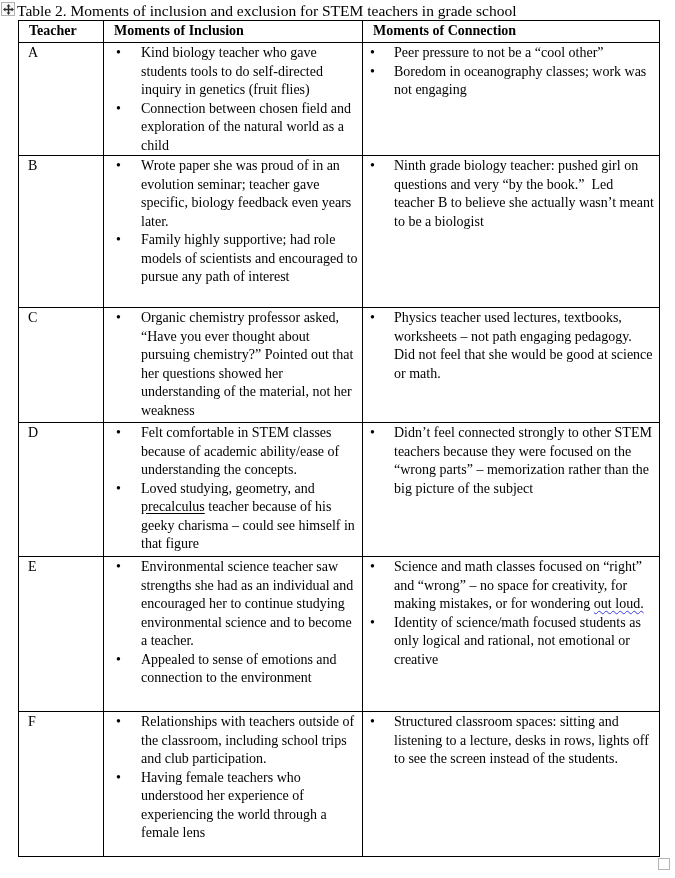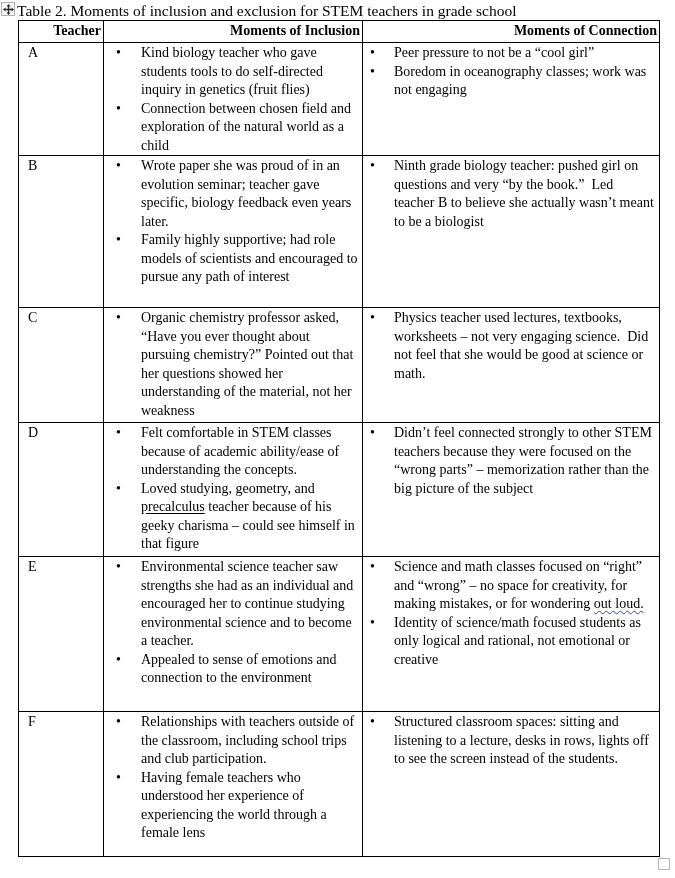--- a/index.html
+++ b/index.html
@@ -8,21 +8,21 @@
   .move-handle{position:absolute;left:1px;top:2px;width:14px;height:14px;
                border:1px solid #b0b0b0;background:#fafafa;box-sizing:border-box;
                display:flex;align-items:center;justify-content:center;}
   .doc-title{position:absolute;left:17px;top:1px;font-size:15.5px;line-height:19px;white-space:nowrap;}
   table.word-table{position:absolute;left:18px;top:20px;width:641px;border-collapse:collapse;table-layout:fixed;}
   table.word-table col.c1{width:85px;}
   table.word-table col.c2{width:259px;}
   table.word-table col.c3{width:297px;}
   th,td{border:1px solid #000;vertical-align:top;font-size:14px;line-height:18.5px;
         padding:0;box-sizing:border-box;overflow:hidden;}
-  th{text-align:right;font-weight:bold;height:22px;padding:1px 2px 1px 10px;}
+  th{text-align:left;font-weight:bold;height:22px;padding:1px 2px 1px 10px;}
   td.teacher{padding:1px 2px 0 9px;}
   tbody tr:nth-child(1) td{height:113px;}
   tbody tr:nth-child(2) td{height:152px;}
   tbody tr:nth-child(3) td{height:115px;}
   tbody tr:nth-child(4) td{height:134px;}
   tbody tr:nth-child(5) td{height:155px;}
   tbody tr:nth-child(6) td{height:145px;}
   .bullet{display:flex;}
   td .bullet:first-child{margin-top:1px;}
   .bm{flex:none;}
@@ -73,21 +73,21 @@
               <span class="bt"><span>Kind biology teacher who gave students tools to do self-directed inquiry in genetics (fruit flies)</span></span>
             </div>
             <div class="bullet">
               <span class="bm">•</span>
               <span class="bt"><span>Connection between chosen field and exploration of the natural world as a child</span></span>
             </div>
           </td>
           <td class="col-exc">
             <div class="bullet">
               <span class="bm">•</span>
-              <span class="bt"><span>Peer pressure to not be a “cool girl”</span></span>
+              <span class="bt"><span>Peer pressure to not be a “cool other”</span></span>
             </div>
             <div class="bullet">
               <span class="bm">•</span>
               <span class="bt"><span>Boredom in oceanography classes; work was not engaging</span></span>
             </div>
           </td>
         </tr>
         <tr>
           <td class="teacher">B</td>
           <td class="col-inc">
@@ -111,21 +111,21 @@
           <td class="teacher">C</td>
           <td class="col-inc">
             <div class="bullet">
               <span class="bm">•</span>
               <span class="bt"><span>Organic chemistry professor asked, “Have you ever thought about pursuing chemistry?” Pointed out that her questions showed her understanding of the material, not her weakness</span></span>
             </div>
           </td>
           <td class="col-exc">
             <div class="bullet">
               <span class="bm">•</span>
-              <span class="bt"><span>Physics teacher used lectures, textbooks, worksheets – not very engaging science.  Did not feel that she would be good at science or math.</span></span>
+              <span class="bt"><span>Physics teacher used lectures, textbooks, worksheets – not path engaging pedagogy.  Did not feel that she would be good at science or math.</span></span>
             </div>
           </td>
         </tr>
         <tr>
           <td class="teacher">D</td>
           <td class="col-inc">
             <div class="bullet">
               <span class="bm">•</span>
               <span class="bt"><span>Felt comfortable in STEM classes because of academic ability/ease of understanding the concepts.</span></span>
             </div>

